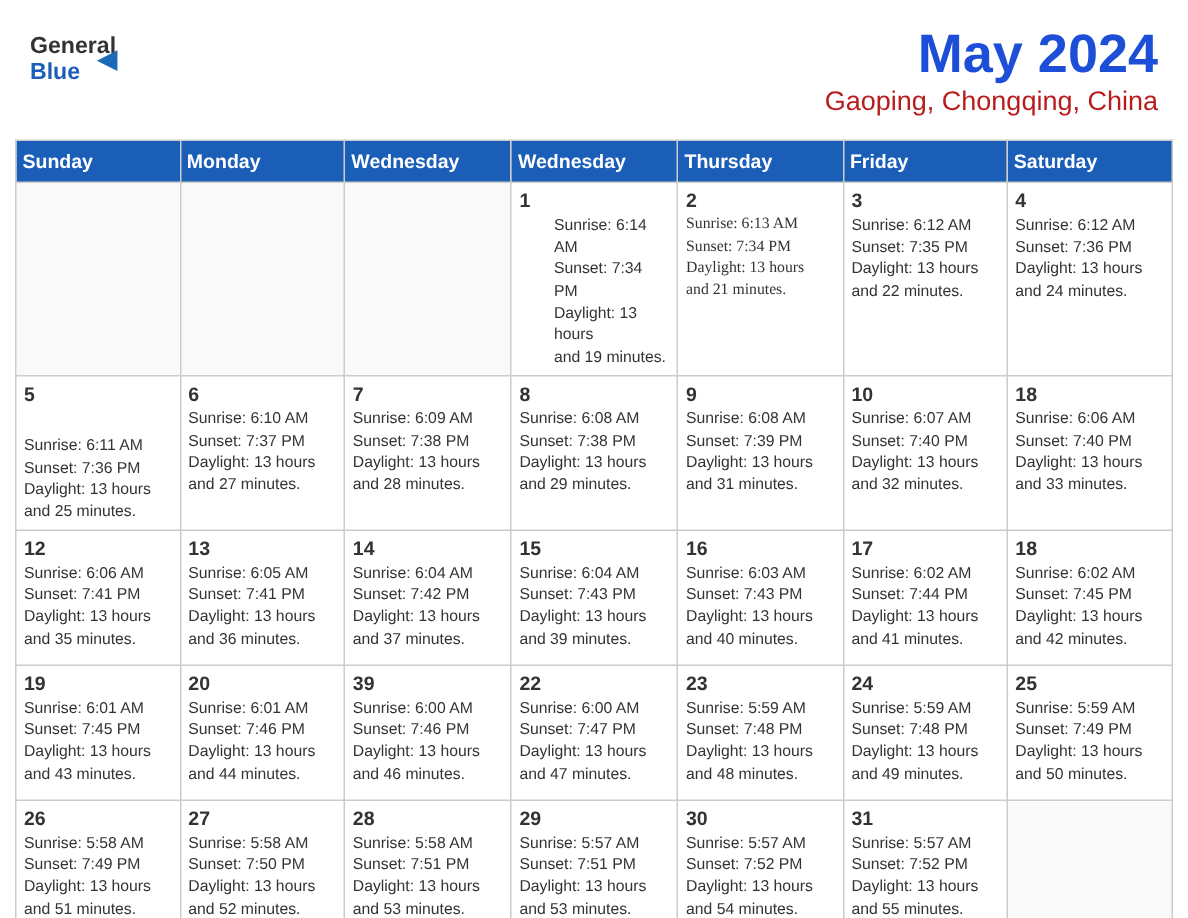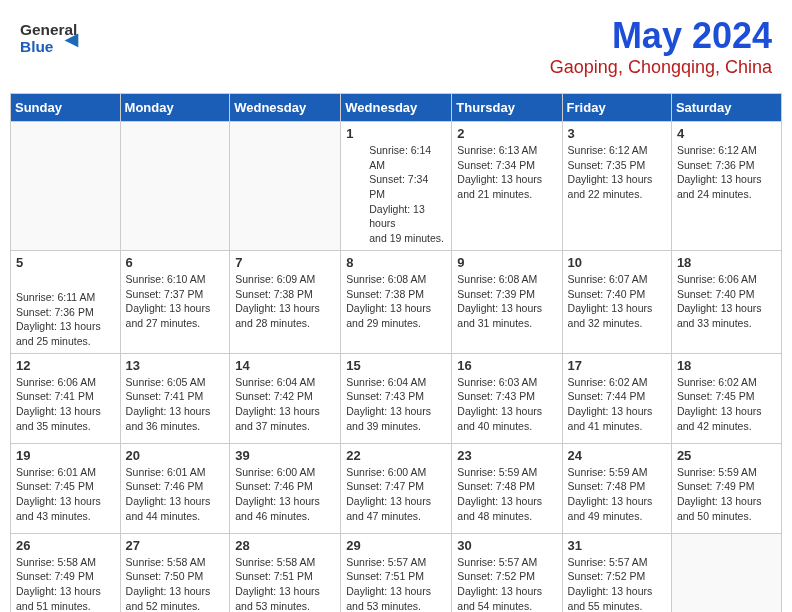--- a/index.html
+++ b/index.html
@@ -108,21 +108,21 @@
         <td class="empty"></td>
         <td>
           <span class="day-num">1</span>
           <div class="cell-info" style="white-space: pre-line; margin-left: 23px;">Sunrise: 6:14 AM
 Sunset: 7:34 PM
 Daylight: 13 hours
 and 19 minutes.</div>
         </td>
         <td>
           <span class="day-num">2</span>
-          <div class="cell-info" style="white-space: pre-line;">Sunrise: 6:13 AM
+          <div class="cell-info" style="white-space: pre-line; font-family: Liberation Serif, serif;">Sunrise: 6:13 AM
 Sunset: 7:34 PM
 Daylight: 13 hours
 and 21 minutes.</div>
         </td>
         <td>
           <span class="day-num">3</span>
           <div class="cell-info" style="white-space: pre-line;">Sunrise: 6:12 AM
 Sunset: 7:35 PM
 Daylight: 13 hours
 and 22 minutes.</div>

